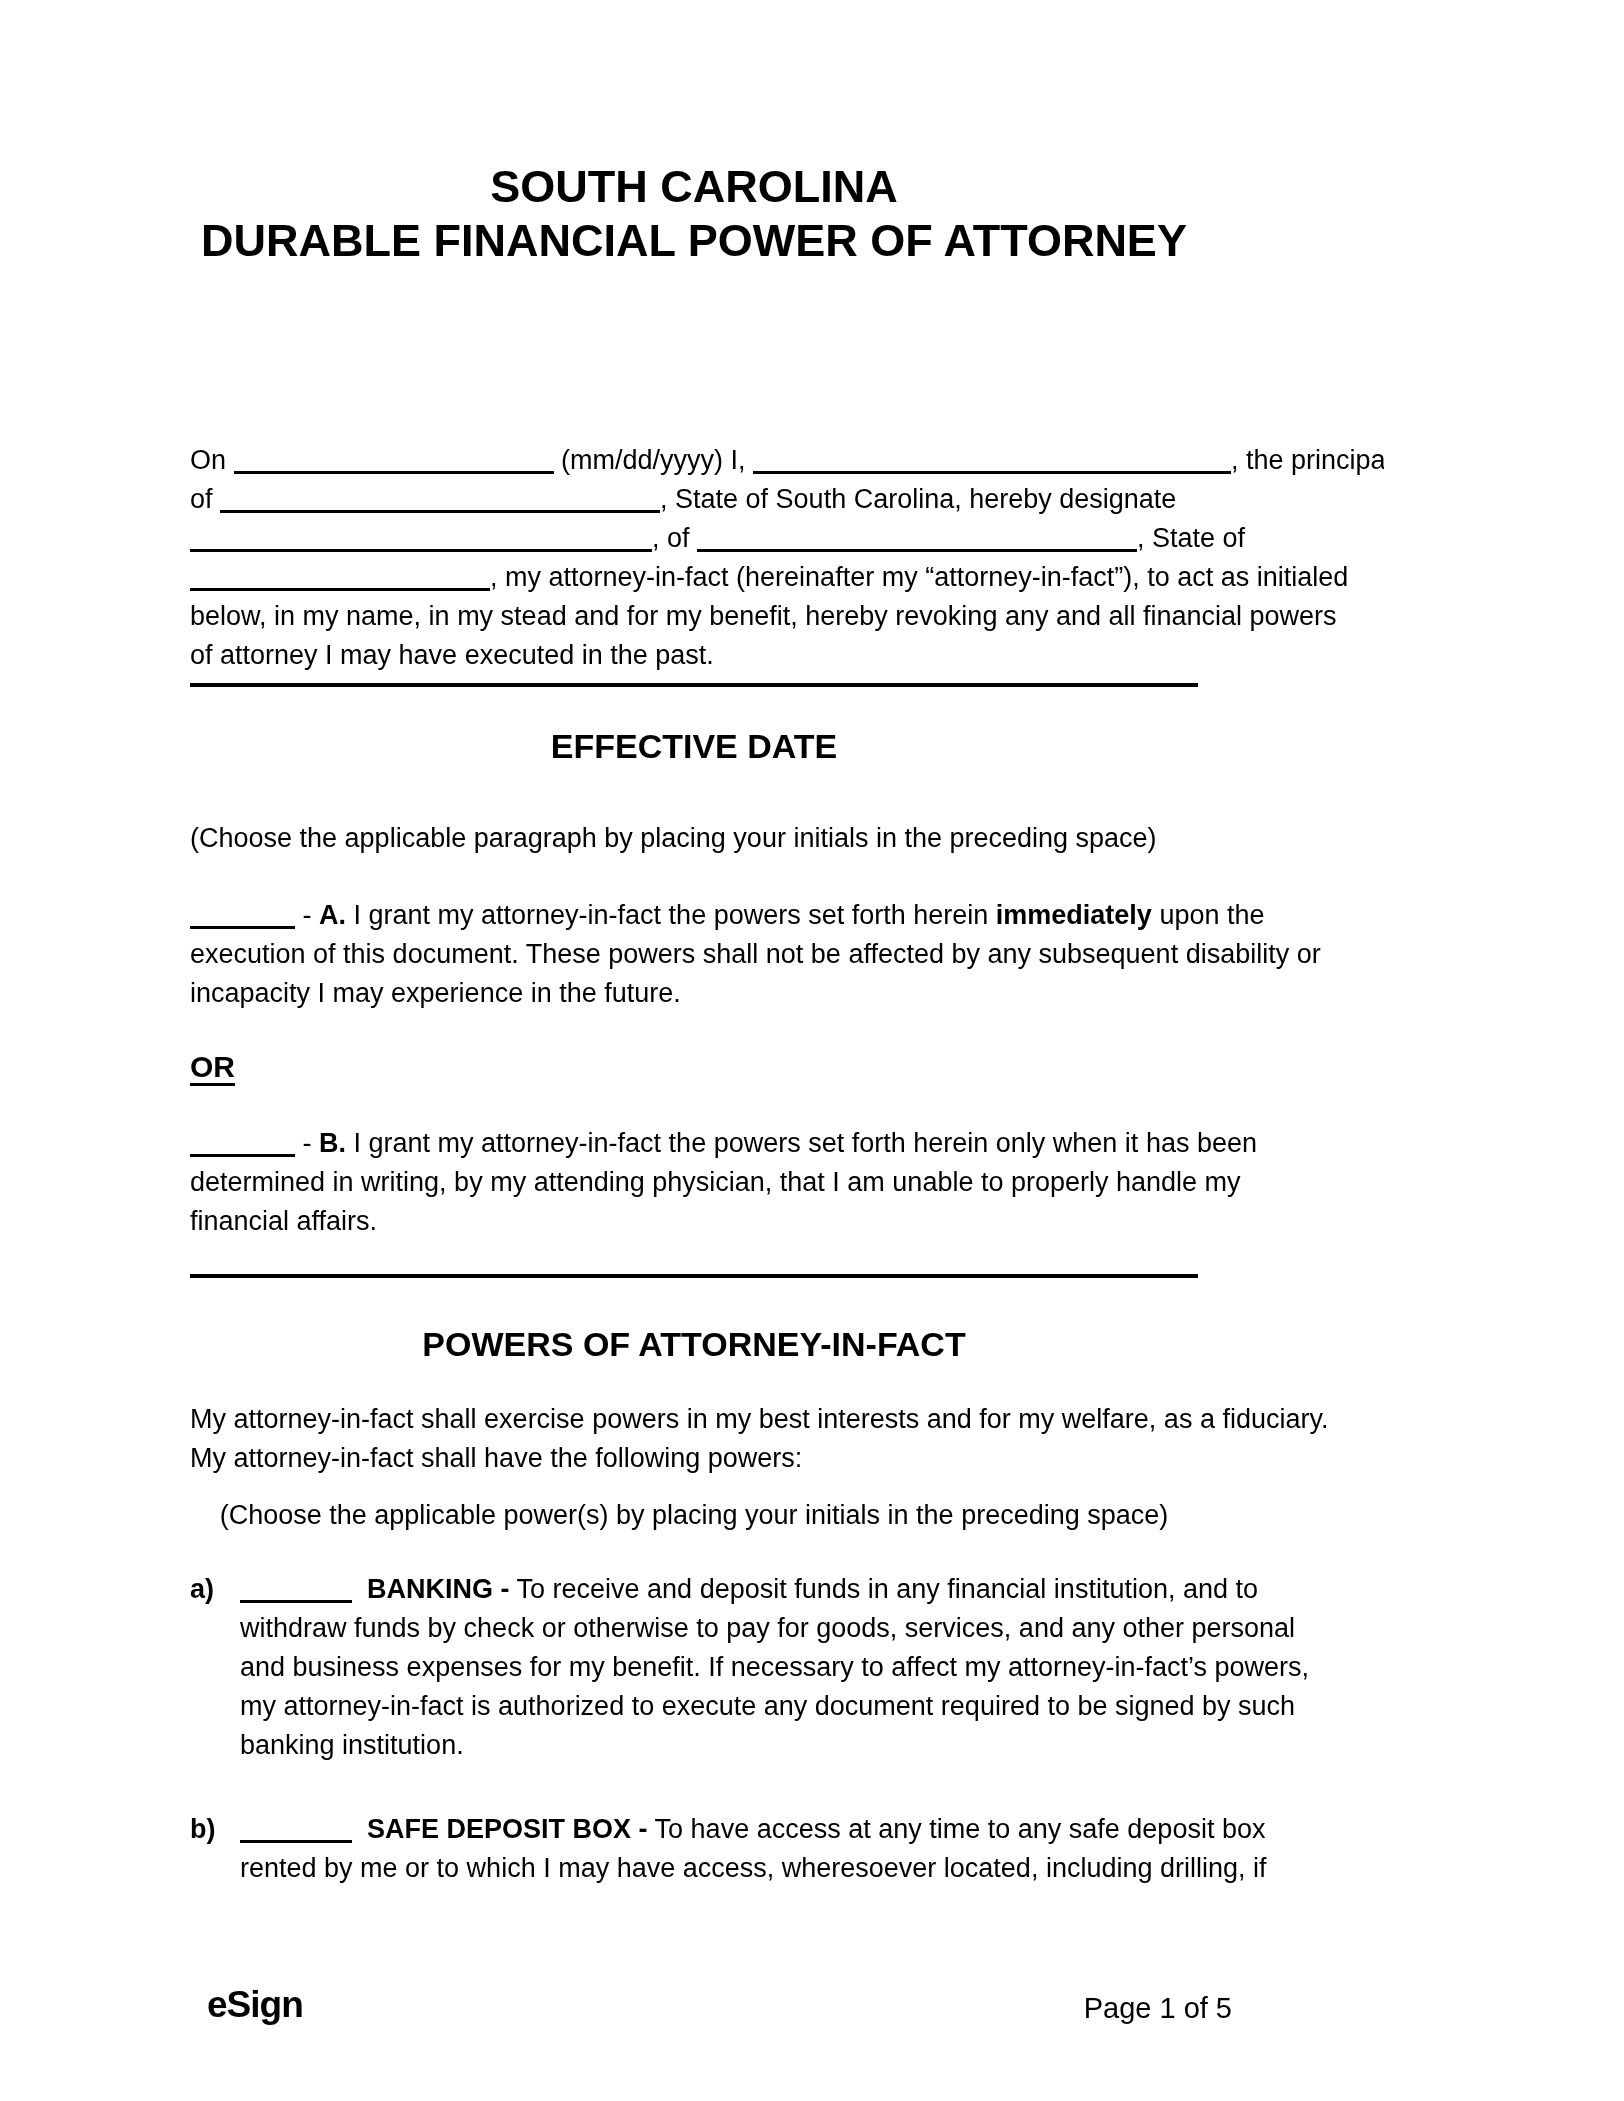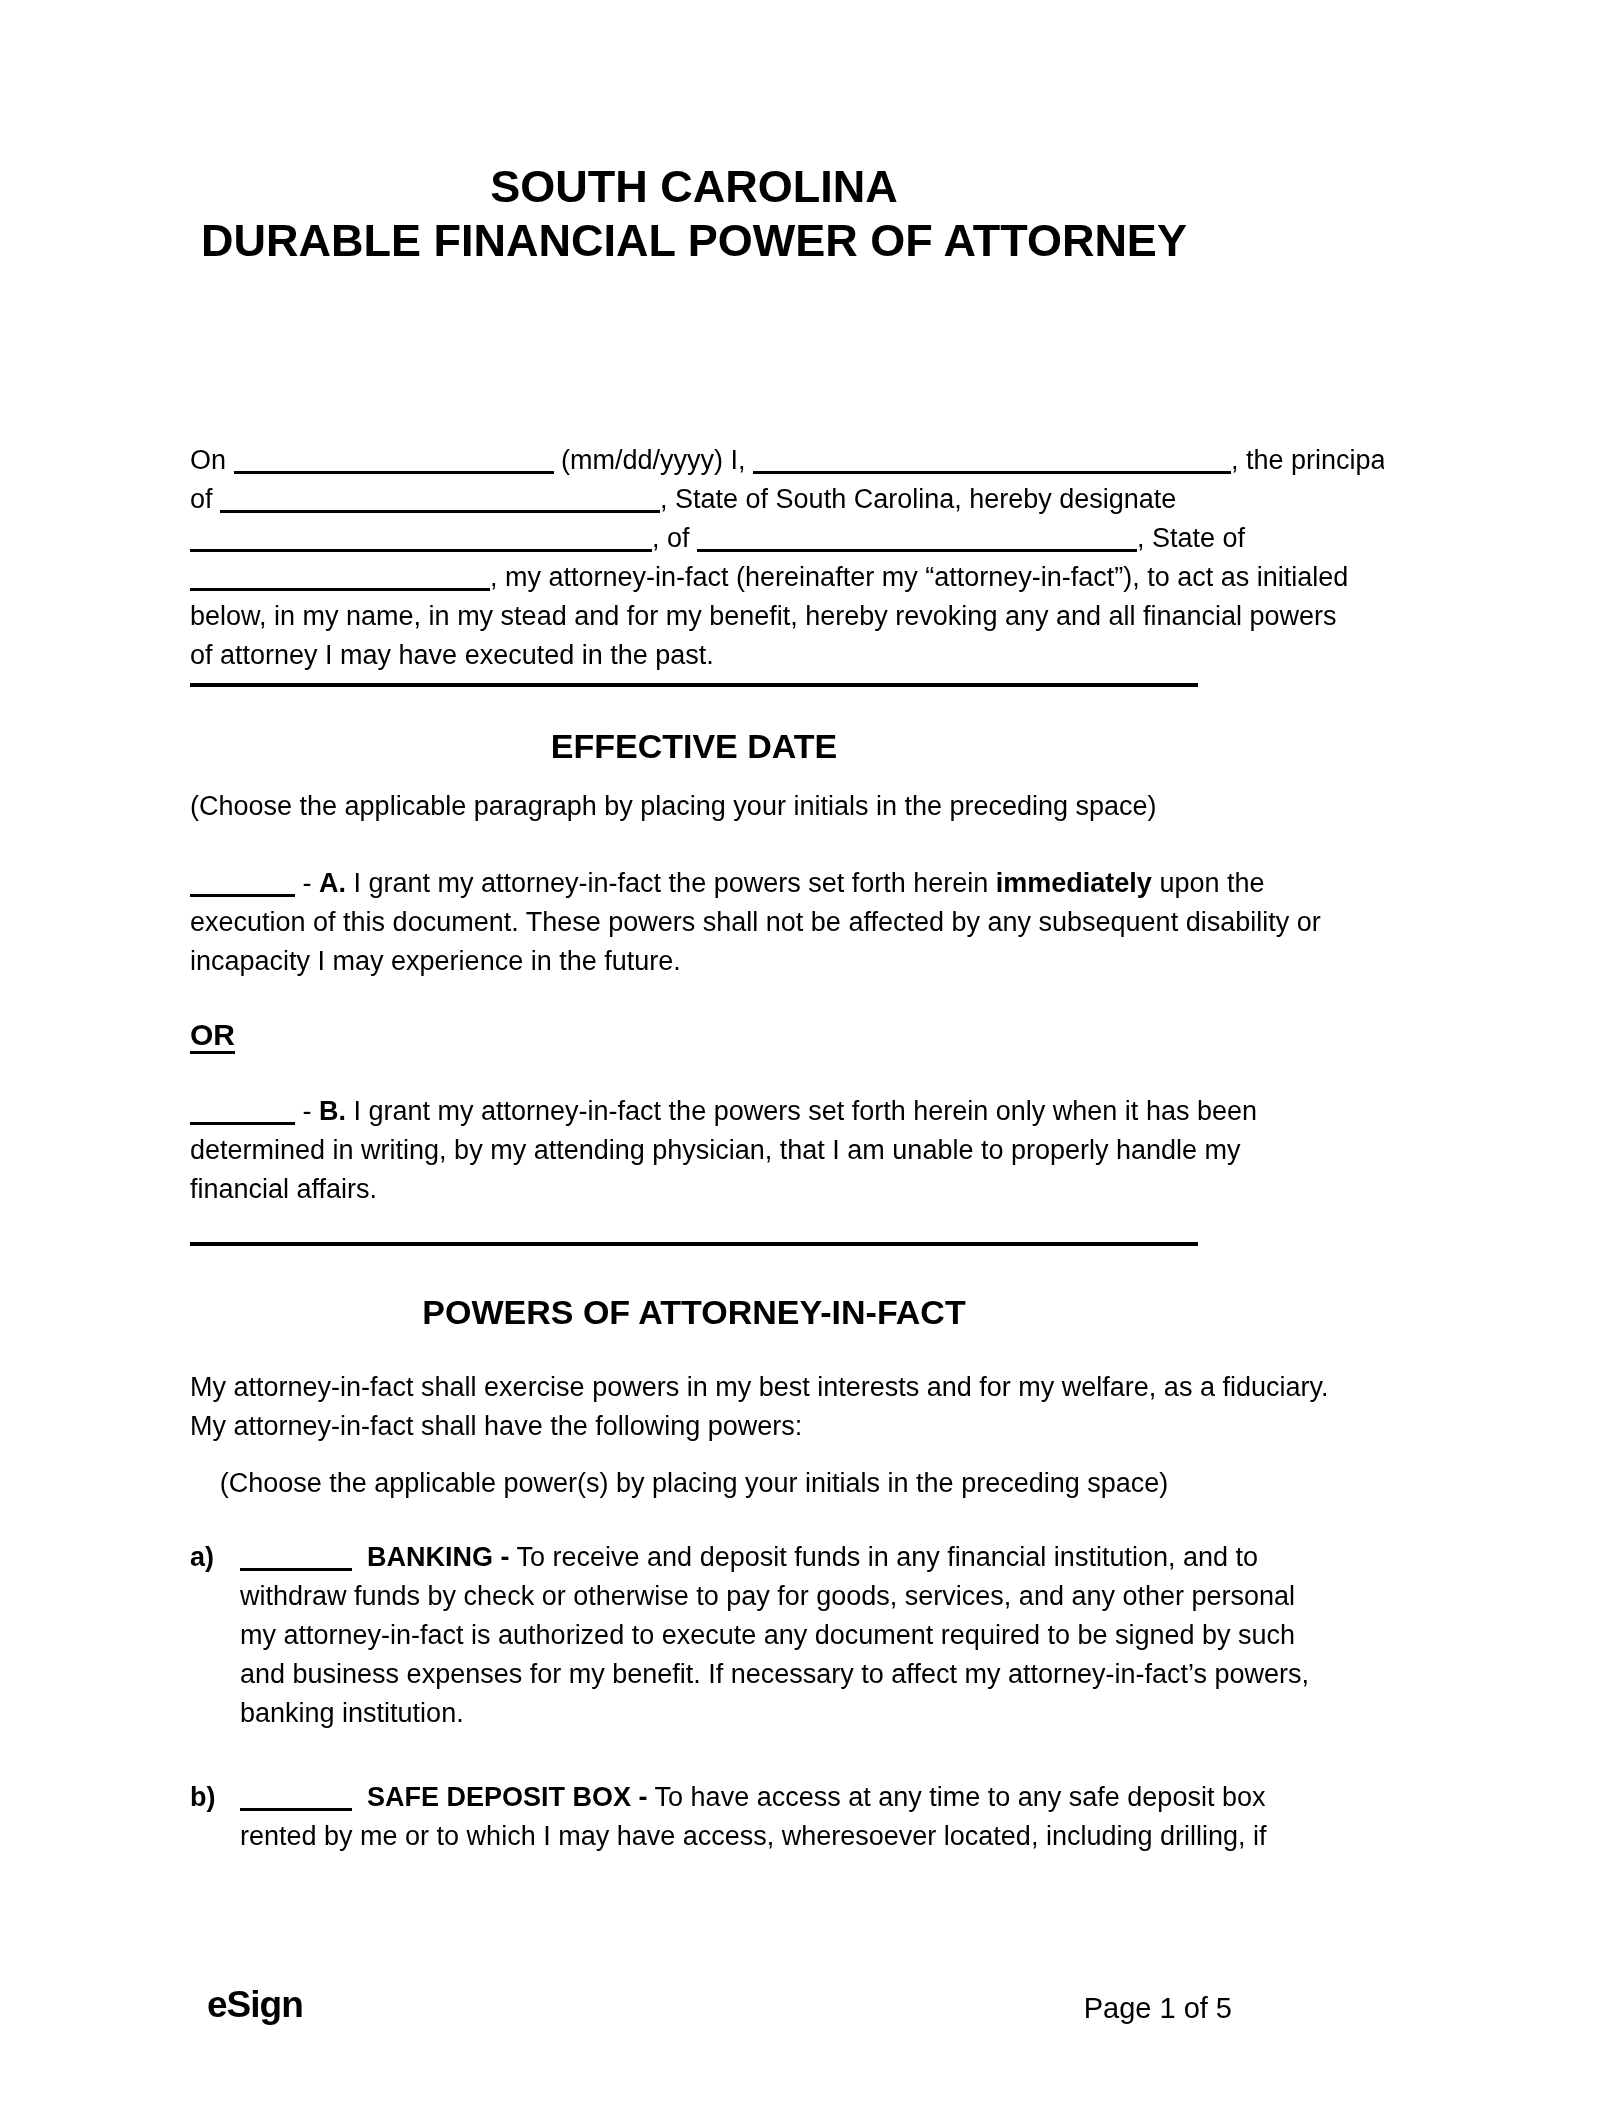--- a/index.html
+++ b/index.html
@@ -38,21 +38,21 @@
   .section-heading {
     text-align: center;
     font-weight: bold;
     font-size: 34px;
     line-height: 42px;
   }
 
   .intro-para { margin-top: 173px; }
   .rule-1 { margin-top: 8px; }
   .heading-effective { margin-top: 38px; }
-  .instruction-left { margin-top: 20px; }
+  .instruction-left { margin-top: 52px; }
   .option-a { margin-top: 38px; }
   .or-row {
     margin-top: 34px;
     text-align: left;
     font-weight: bold;
     font-size: 30px;
     line-height: 39px;
   }
   .or-row .or-text { text-decoration: underline; text-underline-offset: 6px; }
   .option-b { margin-top: 38px; }
@@ -149,22 +149,22 @@
       <div class="line">My attorney-in-fact shall have the following powers:</div>
     </div>
 
     <div class="body-text instruction-center">(Choose the applicable power(s) by placing your initials in the preceding space)</div>
 
     <div class="body-text power-item item-a">
       <div class="line">
         <span class="letter">a)</span><span class="blank" style="width:112px"></span>&nbsp; <span class="bold">BANKING -</span><span> To receive and deposit funds in any financial institution, and to</span>
       </div>
       <div class="line">withdraw funds by check or otherwise to pay for goods, services, and any other personal</div>
+      <div class="line">and business expenses for my benefit. If necessary to affect my attorney-in-fact’s powers,</div>
       <div class="line">my attorney-in-fact is authorized to execute any document required to be signed by such</div>
-      <div class="line">and business expenses for my benefit. If necessary to affect my attorney-in-fact’s powers,</div>
       <div class="line">banking institution.</div>
     </div>
 
     <div class="body-text power-item item-b">
       <div class="line">
         <span class="letter">b)</span><span class="blank" style="width:112px"></span>&nbsp; <span class="bold">SAFE DEPOSIT BOX -</span><span> To have access at any time to any safe deposit box</span>
       </div>
       <div class="line">rented by me or to which I may have access, wheresoever located, including drilling, if</div>
     </div>
 

